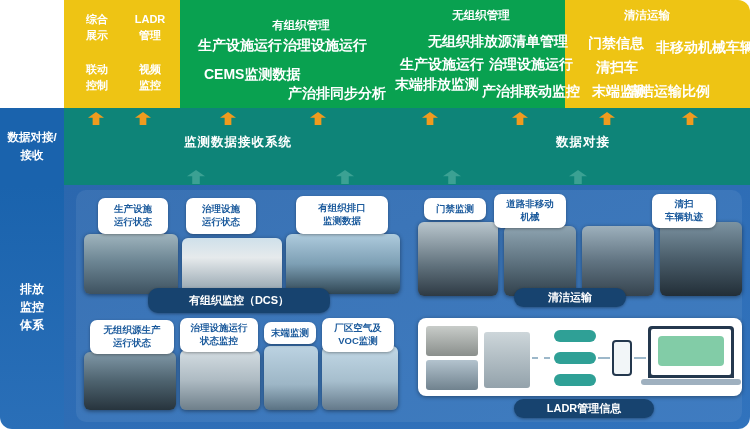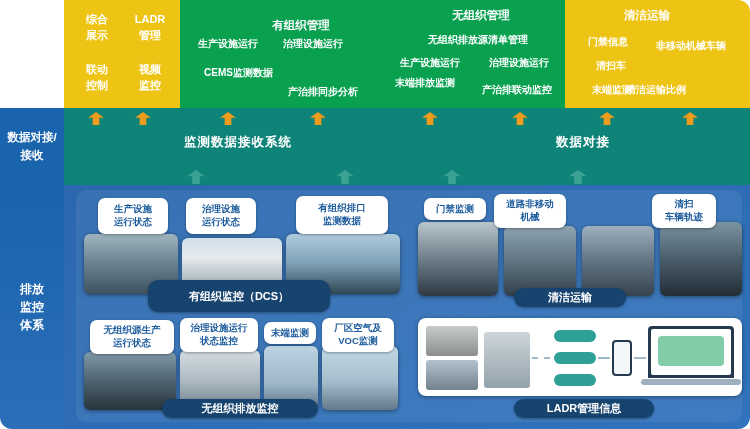--- a/index.html
+++ b/index.html
@@ -9,21 +9,21 @@
   *{margin:0;padding:0;box-sizing:border-box}
   body{background:#ffffff;font-family:"Liberation Sans",sans-serif;}
   .stage{position:relative;width:750px;height:429px;border-radius:12px;overflow:hidden;background:#fff}
   .abs{position:absolute}
   .band{position:absolute;top:0;height:108px}
   .sidebox{position:absolute;left:0;width:64px;background:var(--blue);display:flex;align-items:center;justify-content:center}
   .sidetxt{color:#fff;font-weight:bold;font-size:11.5px;text-align:center;line-height:1.5;width:50px}
   .sidetxt.narrow{width:27px;font-size:12px}
   .mod{position:absolute;color:#fff;font-weight:bold;font-size:11px;line-height:1.45;text-align:center;white-space:pre-line}
   .sec-title{position:absolute;color:#fff;font-weight:bold;font-size:11.5px;text-align:center}
-  .item{position:absolute;color:#fff;font-weight:bold;font-size:10px;white-space:nowrap}
+  .item{position:absolute;color:#fff;font-weight:bold;font-size:14px;white-space:nowrap}
   .mid-label{position:absolute;color:#fff;font-weight:bold;font-size:12.5px;white-space:nowrap;letter-spacing:1px}
   .arr{position:absolute;clip-path:polygon(50% 0,100% 44%,71% 44%,71% 100%,29% 100%,29% 44%,0 44%)}
   .arr-o{width:16px;height:13px;background:var(--orange)}
   .arr-t{width:18px;height:14px;background:#3ba193}
   .mainpanel{position:absolute;left:76px;top:190px;width:666px;height:232px;background:rgba(255,255,255,0.07);border-radius:10px}
   .card{position:absolute;background:#fff;border-radius:7px;color:var(--cardtext);font-weight:bold;font-size:9.5px;line-height:1.35;text-align:center;display:flex;align-items:center;justify-content:center;white-space:pre-line;box-shadow:0 1px 3px rgba(0,0,0,.35);z-index:3}
   .photo{position:absolute;border-radius:6px;box-shadow:0 1px 4px rgba(0,0,0,.45);z-index:1}
   .pill{position:absolute;background:var(--navy);border-radius:10px;color:#fff;font-weight:bold;font-size:11px;display:flex;align-items:center;justify-content:center;z-index:4;box-shadow:0 1px 3px rgba(0,0,0,.35)}
   
   .p-pipes{background:linear-gradient(180deg,#9fb4bd 0%,#6d8694 45%,#3e5260 100%)}
@@ -120,21 +120,21 @@
 
   <div class="card" style="left:98px;top:198px;width:70px;height:36px">生产设施
 运行状态</div>
   <div class="card" style="left:186px;top:198px;width:70px;height:36px">治理设施
 运行状态</div>
   <div class="card" style="left:296px;top:196px;width:92px;height:38px">有组织排口
 监测数据</div>
   <div class="photo p-pipes" style="left:84px;top:234px;width:94px;height:60px"></div>
   <div class="photo p-esp" style="left:182px;top:238px;width:100px;height:56px"></div>
   <div class="photo p-plant" style="left:286px;top:234px;width:114px;height:60px"></div>
-  <div class="pill" style="left:148px;top:280px;width:182px;height:32px">有组织监控（DCS）</div>
+  <div class="pill" style="left:148px;top:288px;width:182px;height:25px">有组织监控（DCS）</div>
 
   <div class="card" style="left:424px;top:198px;width:62px;height:22px">门禁监测</div>
   <div class="card" style="left:494px;top:194px;width:72px;height:34px">道路非移动
 机械</div>
   <div class="card" style="left:652px;top:194px;width:64px;height:34px">清扫
 车辆轨迹</div>
   <div class="photo p-gate" style="left:418px;top:222px;width:80px;height:74px"></div>
   <div class="photo p-fork" style="left:504px;top:226px;width:72px;height:70px"></div>
   <div class="photo p-truck" style="left:582px;top:226px;width:72px;height:70px"></div>
   <div class="photo p-sweep" style="left:660px;top:222px;width:82px;height:74px"></div>
@@ -144,21 +144,20 @@
 运行状态</div>
   <div class="card" style="left:180px;top:318px;width:78px;height:34px">治理设施运行
 状态监控</div>
   <div class="card" style="left:264px;top:322px;width:52px;height:22px">末端监测</div>
   <div class="card" style="left:322px;top:318px;width:72px;height:34px">厂区空气及
 VOC监测</div>
   <div class="photo p-conv" style="left:84px;top:352px;width:92px;height:58px"></div>
   <div class="photo p-treat" style="left:180px;top:350px;width:80px;height:60px"></div>
   <div class="photo p-poles" style="left:264px;top:346px;width:54px;height:64px"></div>
   <div class="photo p-air" style="left:322px;top:346px;width:76px;height:64px"></div>
-  <div class="pill" style="left:162px;top:399px;width:156px;height:19px">无组织排放监控</div>
 
   <div class="board"></div>
   <div class="lphoto p-ladr1" style="left:426px;top:326px;width:52px;height:30px"></div>
   <div class="lphoto p-ladr2" style="left:426px;top:360px;width:52px;height:30px"></div>
   <div class="lphoto p-ladr3" style="left:484px;top:332px;width:46px;height:56px"></div>
   <div class="dash" style="left:532px;top:357px;width:18px"></div>
   <div class="fstep" style="left:554px;top:330px"></div>
   <div class="fstep" style="left:554px;top:352px"></div>
   <div class="fstep" style="left:554px;top:374px"></div>
   <div class="dash" style="left:598px;top:357px;width:12px"></div>

